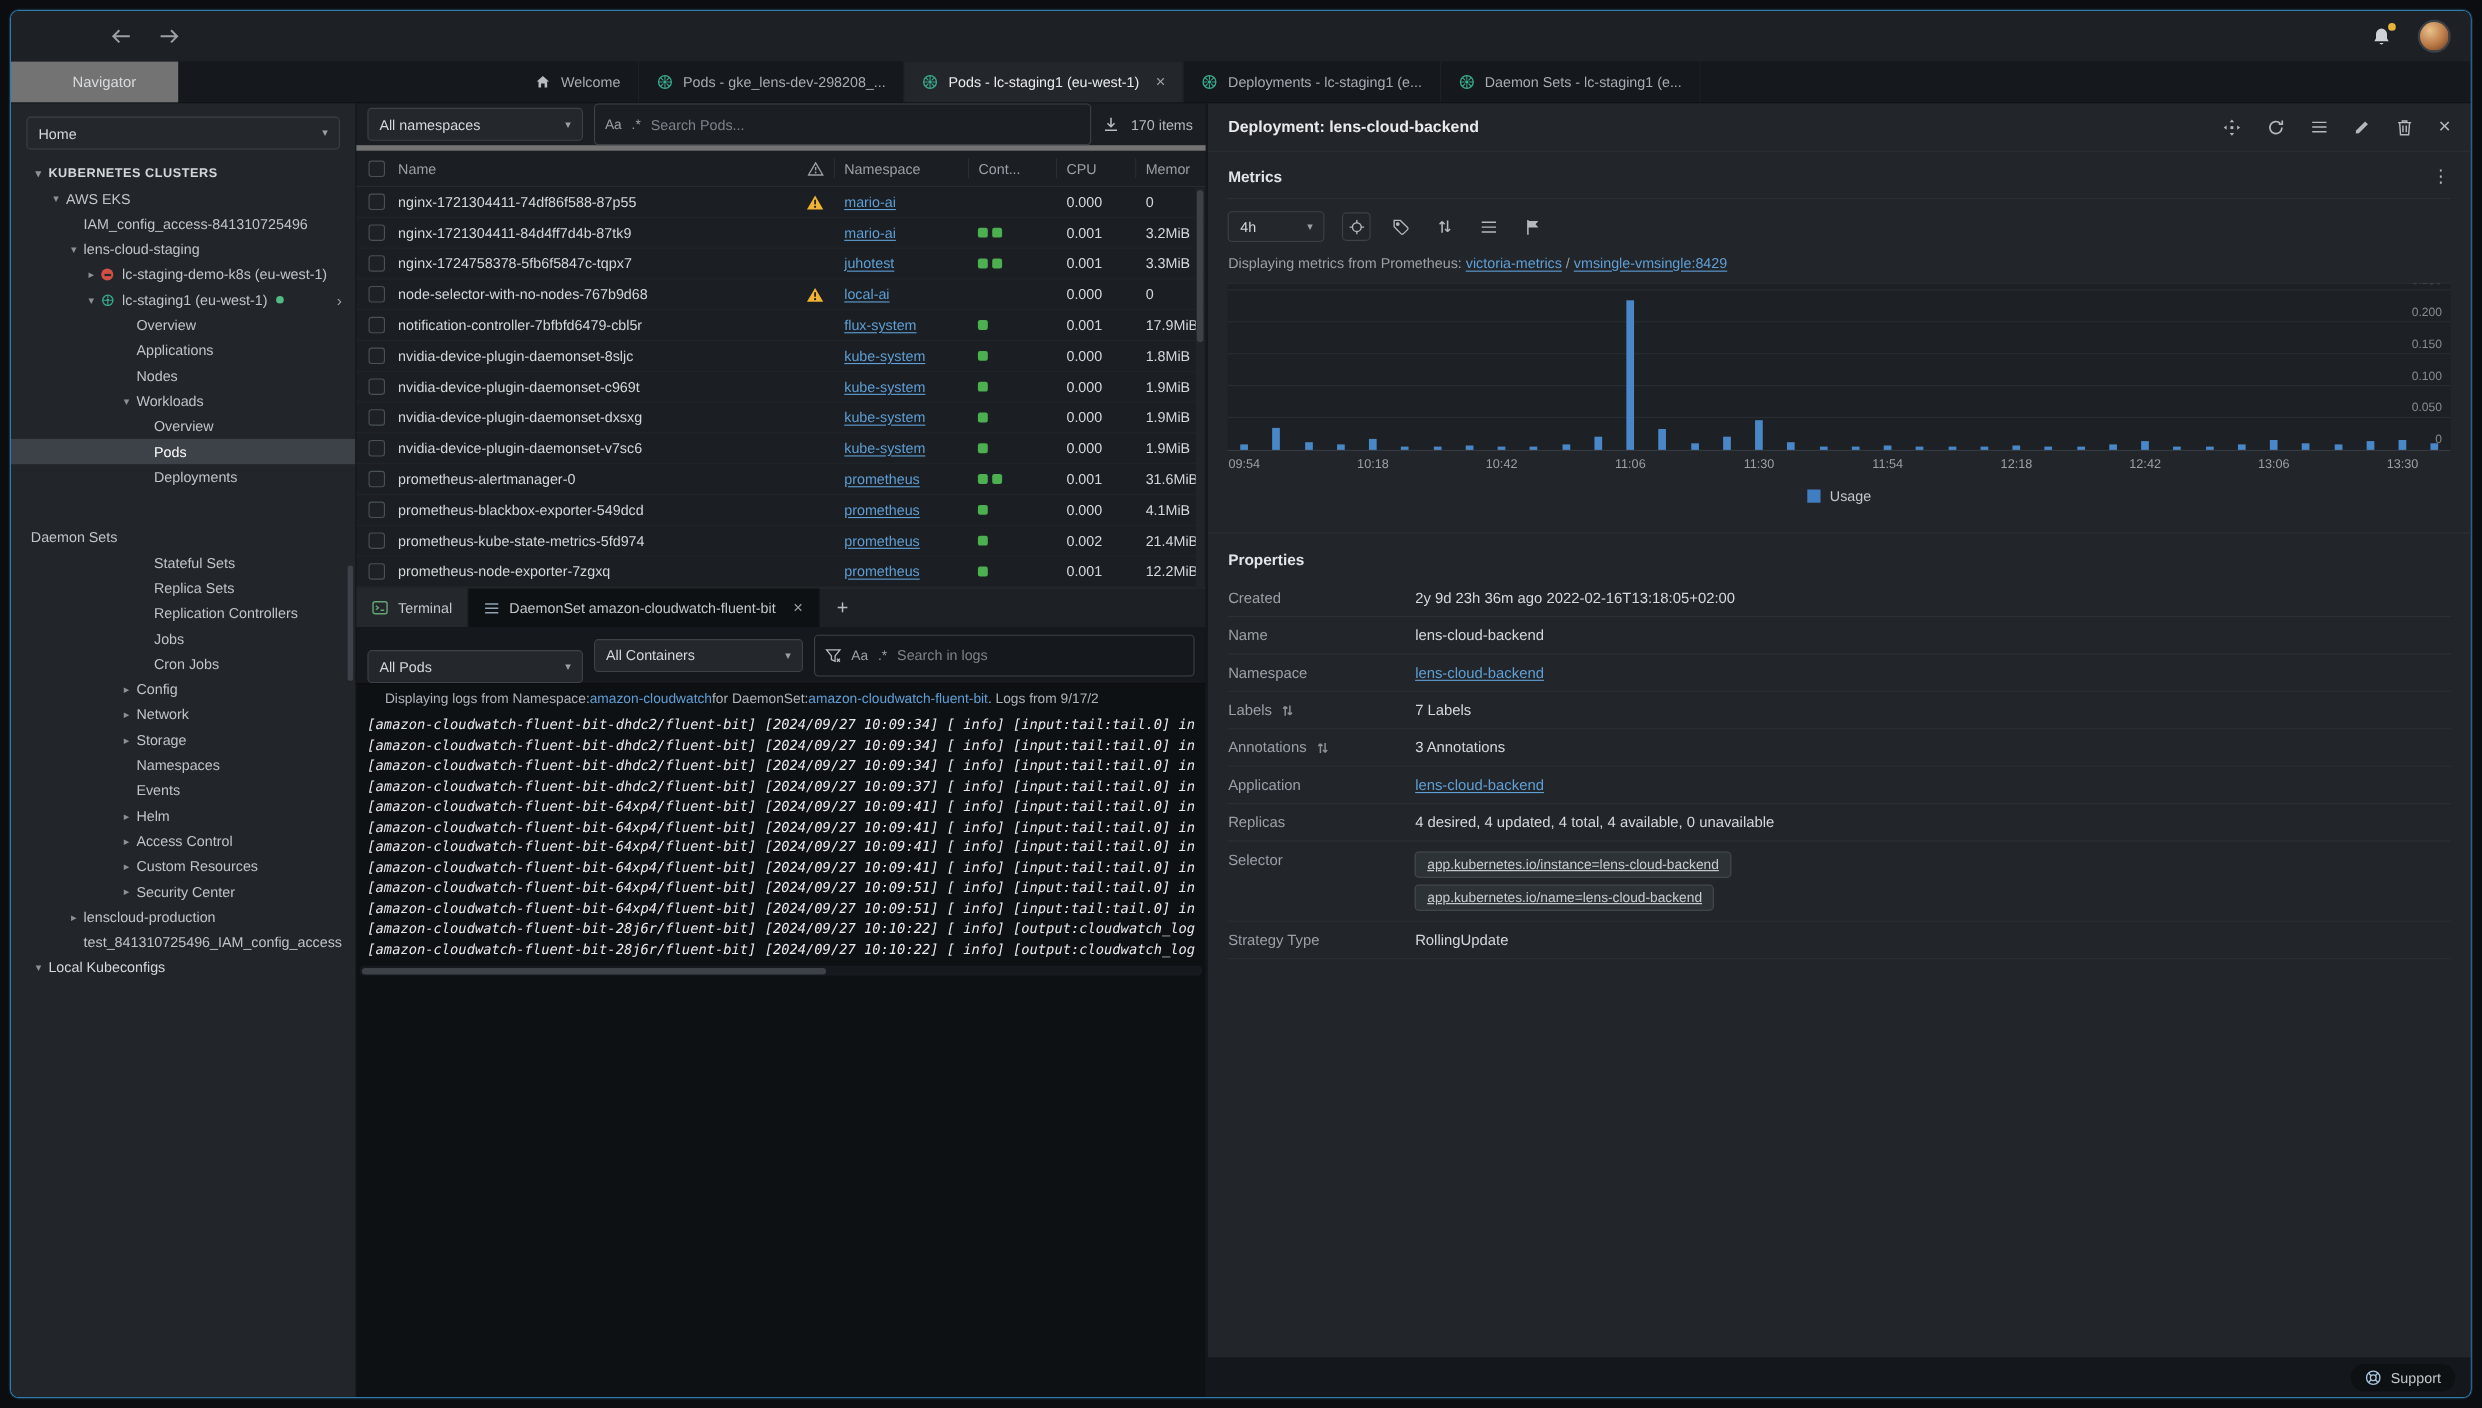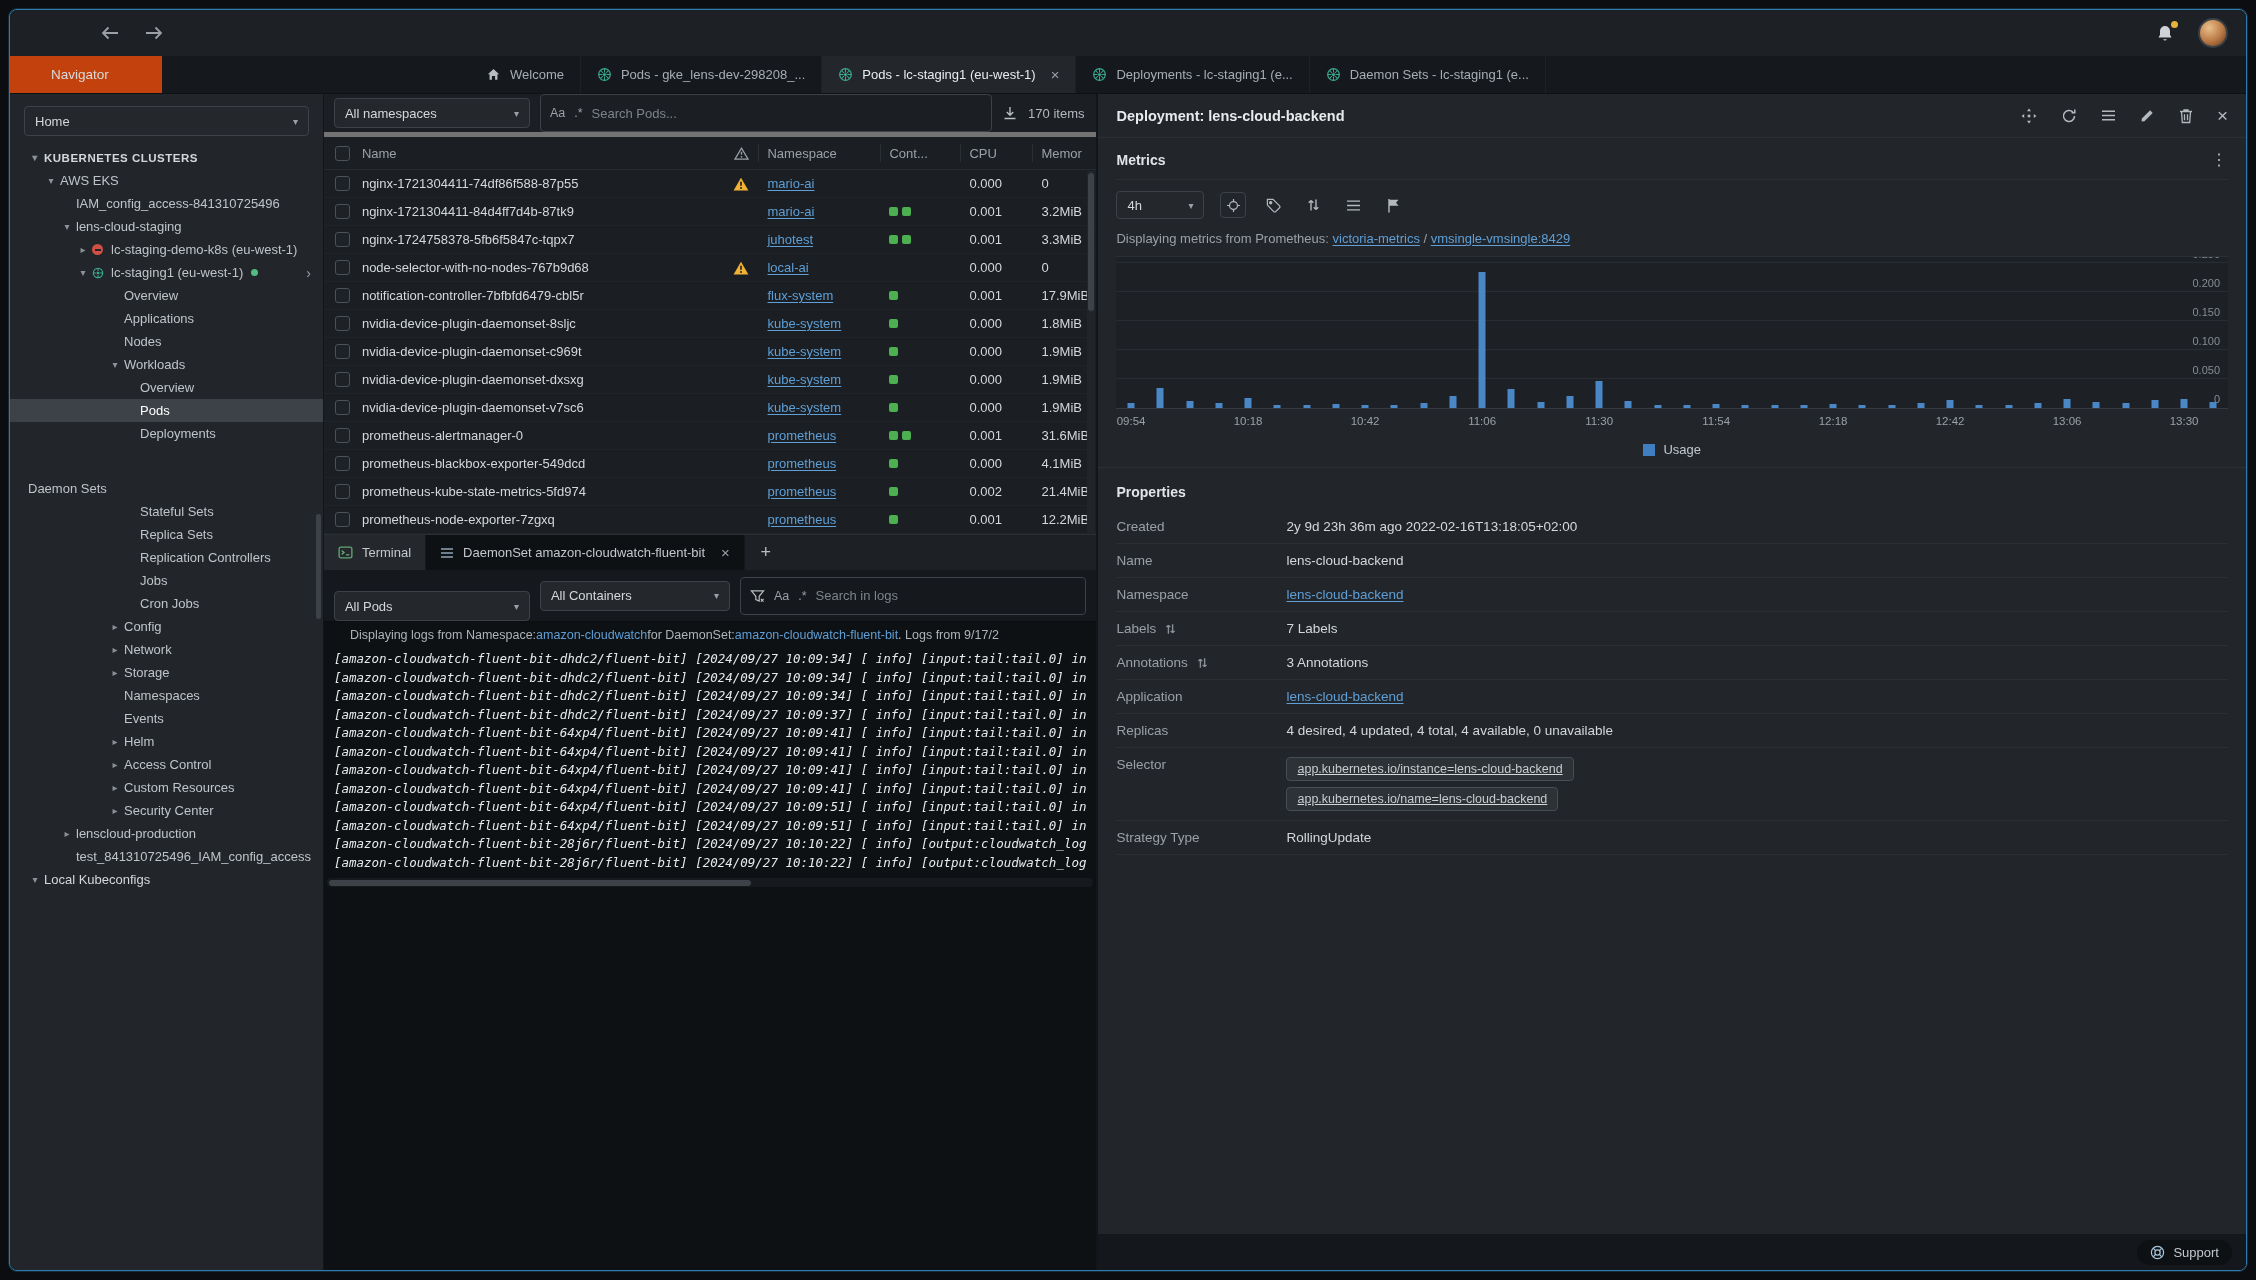--- a/index.html
+++ b/index.html
@@ -13,21 +13,21 @@
   .nav-arrows { display:flex; gap:24px; margin-left:72px; color:#9aa0a6; }
   .nav-arrows .arrow { cursor:pointer; display:flex; }
   .topbar-right { margin-left:auto; display:flex; align-items:center; gap:24px; }
   .bell { position:relative; color:#cfd3d7; display:flex; }
   .bell-dot { position:absolute; top:-3px; right:-4px; width:7px; height:7px; border-radius:50%; background:#e8b339; }
   .avatar { width:30px; height:30px; border-radius:50%; border:2px solid #3a4046;
             background:radial-gradient(circle at 35% 30%, #e9c08a, #b97845 55%, #5e371c); }
 
   
   .tabbar { flex:0 0 38px; display:flex; background:#15181c; border-bottom:1px solid #0f1215; }
-  .nav-label { flex:0 0 152px; background:#c2410c; display:flex; align-items:center; padding-left:41px;
+  .nav-label { flex:0 0 152px; background:#737373; display:flex; align-items:center; padding-left:56px;
                font-size:13.5px; color:#d8dbde; }
   .tab-spacer { flex:0 0 308px; }
   .tabs { display:flex; min-width:0; }
   .tab { display:flex; align-items:center; gap:9px; padding:0 16px; max-width:262px; border-right:1px solid #1d2125;
          color:#a7adb3; font-size:13px; cursor:pointer; }
   .tab.active { background:#23272c; color:#e9ebed; }
   .tab-icon { display:flex; }
   .tab-icon.home { color:#b8bdc2; }
   .tab-icon.k8s { color:#3aa98c; }
   .tab-label { white-space:nowrap; overflow:hidden; text-overflow:ellipsis; }
@@ -126,21 +126,21 @@
   .icon-btn { width:26px; height:26px; display:flex; align-items:center; justify-content:center; color:#b4b9be; cursor:pointer; }
   .icon-btn.bordered { border:1px solid #3c4248; border-radius:4px; }
   .metrics-source { margin-top:12px; font-size:13px; color:#9aa0a6; padding-bottom:10px; border-bottom:1px solid #2b3035;
                     white-space:nowrap; overflow:hidden; }
   .chart { position:relative; height:152px; background:#1d2126; border-bottom:1px solid #343a40; overflow:hidden; }
   .gridline { position:absolute; left:0; right:0; height:1px; background:#282d33; }
   .ylab { position:absolute; right:8px; font-size:11px; color:#868c92; }
   .bar { position:absolute; bottom:0; width:7px; background:#4a87c7; transform:translateX(-50%); }
   .xlabels { position:relative; height:22px; margin-top:3px; }
   .xlab { position:absolute; transform:translateX(-50%); font-size:11.5px; color:#9aa0a6; top:3px; white-space:nowrap; }
-  .legend { display:flex; align-items:center; justify-content:center; gap:8px; margin:8px 0 10px; font-size:13px; color:#c3c8cd; }
+  .legend { display:flex; align-items:center; justify-content:center; gap:8px; margin:8px 0 26px; font-size:13px; color:#c3c8cd; }
   .legend-sq { width:12px; height:12px; background:#3f7fc1; }
   .properties { padding:4px 18px 0; border-top:1px solid #2b3035; flex:1; min-height:0; overflow:hidden; }
   .props-title { display:block; padding:12px 0 10px; }
   .prop-row { display:flex; padding:9px 0; border-bottom:1px solid #2b3035; font-size:13.5px; align-items:flex-start; }
   .prop-label { flex:0 0 170px; color:#9aa0a6; display:flex; align-items:center; gap:9px; }
   .prop-value { color:#d4d8db; min-width:0; }
   .prop-value.badges { display:flex; flex-direction:column; gap:6px;text-decoration:underline; }
   .badge { display:inline-block; width:fit-content; background:#2d3237; border:1px solid #474d54; border-radius:4px;
            padding:4px 10px; font-size:12.5px; color:#c7ccd1; }
   .sort-ic { display:flex; color:#8b9196; cursor:pointer; }

